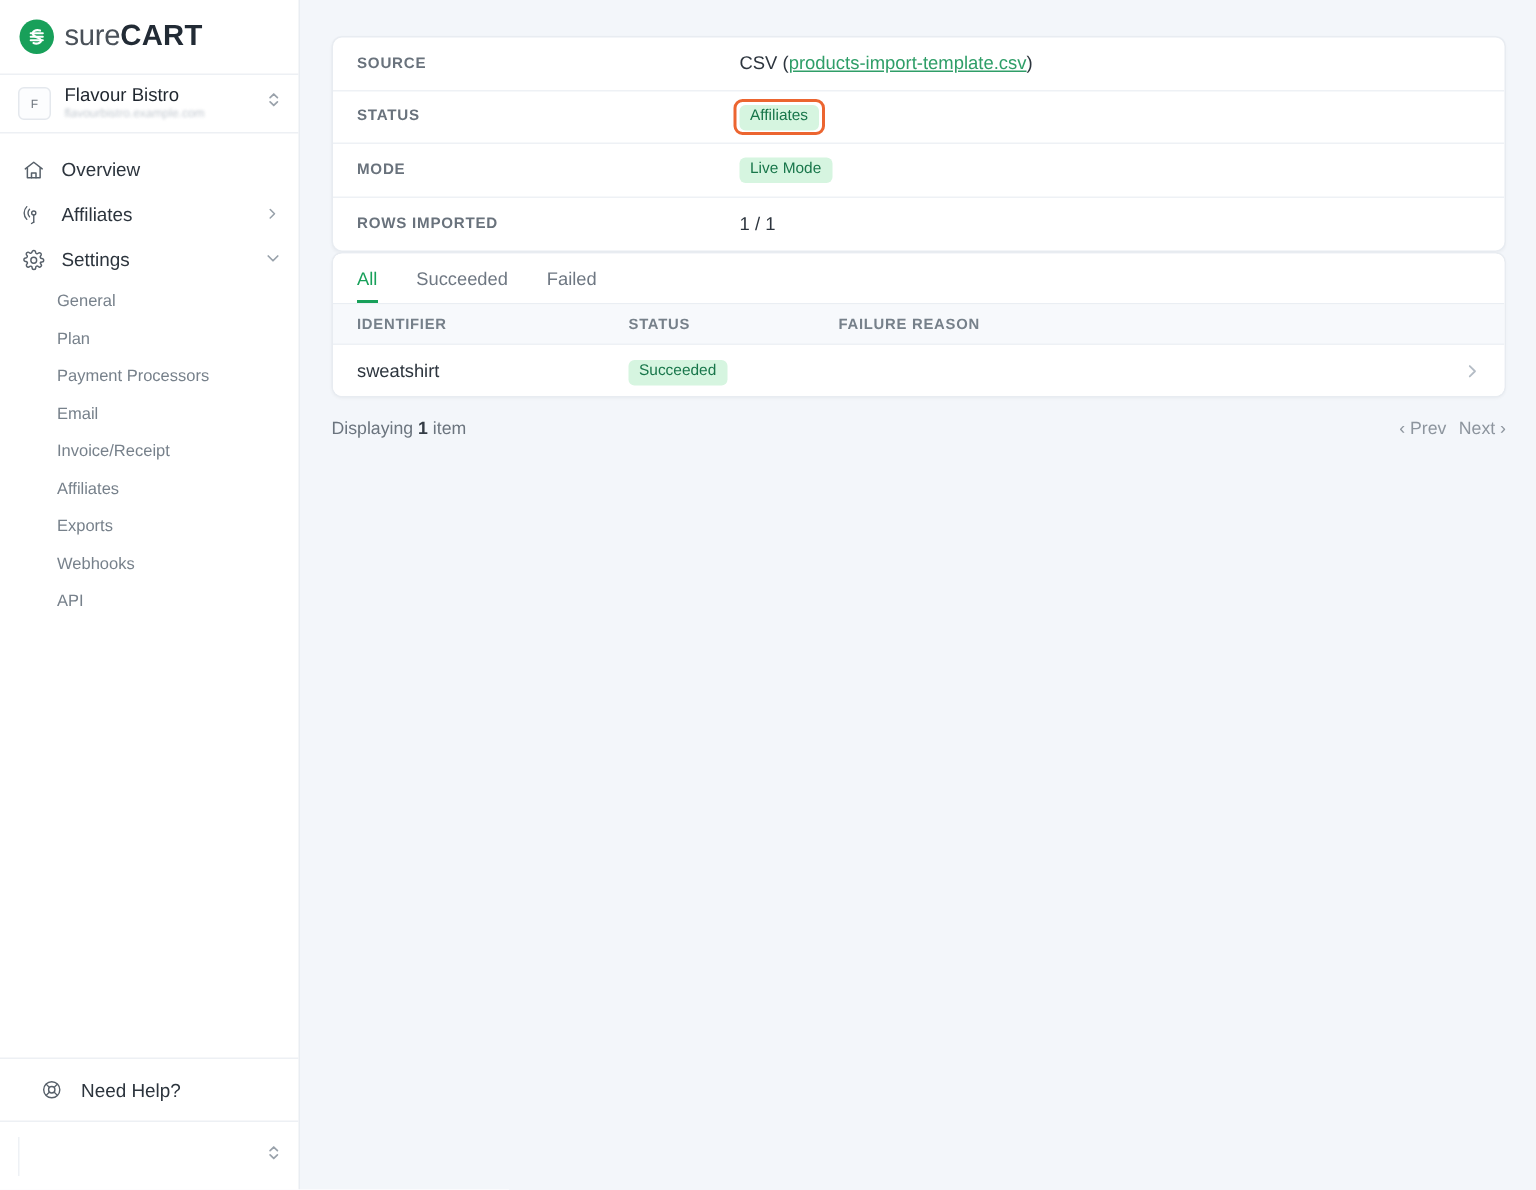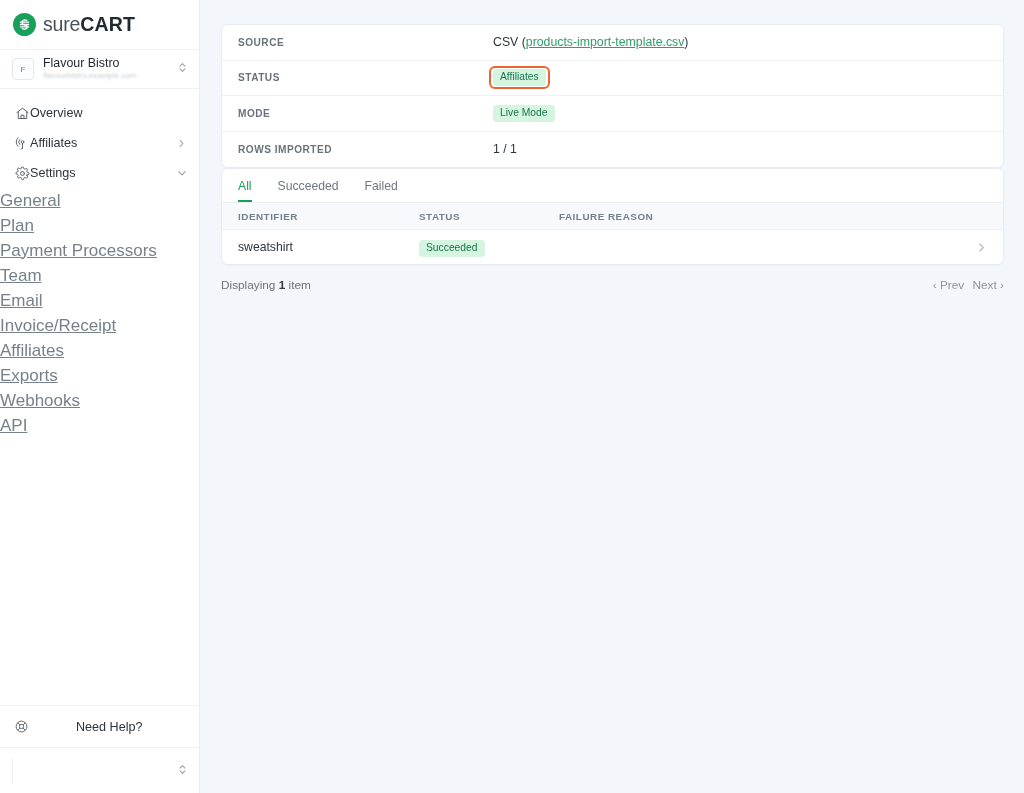--- a/index.html
+++ b/index.html
@@ -78,51 +78,51 @@
     padding: 0 12px 0 14px;
     cursor: pointer;
     position: relative;
   }
   .nav-item .ico {
     width: 16px; height: 16px; flex: none;
     color: #57606a;
     display: flex; align-items: center; justify-content: center;
   }
   .nav-item .lbl {
+    margin-left: 11px;
     font-size: 12.6px; color: #2c343d;
     flex: 1;
     white-space: nowrap;
   }
   .nav-item .caret { width: 10px; color: #98a1aa; flex: none; }
 
   .subnav { padding-bottom: 2px; }
   .sub-item {
     height: 25px;
     display: flex; align-items: center;
-    font-size: 17px; color: #77818b;
+    padding-left: 38px;
+    font-size: 11px; color: #77818b;
     cursor: pointer;
     position: relative;
-    text-decoration: underline;
   }
   .sub-item.active {
     background: #f4f8fb;
     color: #18a05a;
   }
   .sub-item.active::before {
     content: ""; position: absolute; left: 0; top: 0; bottom: 0;
     width: 2px; background: #cfe4d9;
   }
 
   .help-row {
     height: 42px;
     display: flex; align-items: center;
-    padding-left: 14px;
+    padding-left: 27px;
     border-top: 1px solid #edf0f4;
     cursor: pointer;
-    gap: 35px;
   }
   .help-row .ico { width: 16px; height: 16px; color: #57606a; flex: none;}
   .help-row .lbl { margin-left: 11px; font-size: 12.6px; color: #2c343d; }
 
   .sidebar-footer {
     height: 46px;
     border-top: 1px solid #edf0f4;
     display: flex; align-items: center;
     padding: 0 11px 0 12px;
     cursor: pointer;
@@ -344,21 +344,20 @@
           <svg width="10" height="10" viewBox="0 0 12 12" fill="none" stroke="currentColor" stroke-width="1.4" stroke-linecap="round" stroke-linejoin="round">
               <path d="M2.2 4.4 6 8.2l3.8-3.8"></path>
             </svg>
         </span>
       </div>
 
       <div class="subnav">
         <div class="sub-item">General</div>
         <div class="sub-item">Plan</div>
         <div class="sub-item">Payment Processors</div>
-        <div class="sub-item">Team</div>
         <div class="sub-item">Email</div>
         <div class="sub-item">Invoice/Receipt</div>
         <div class="sub-item">Affiliates</div>
         <div class="sub-item">Exports</div>
         <div class="sub-item">Webhooks</div>
         <div class="sub-item">API</div>
       </div>
     </nav>
 
     <div class="help-row">

